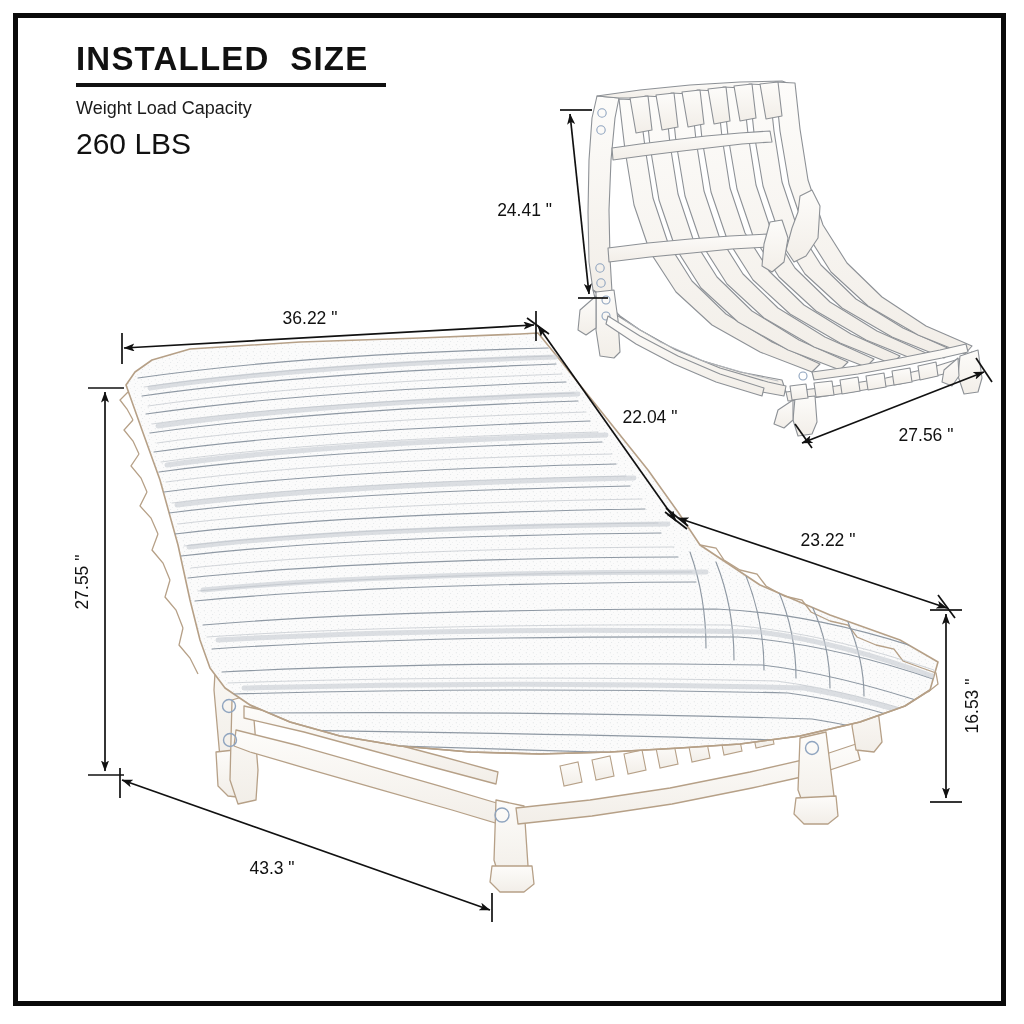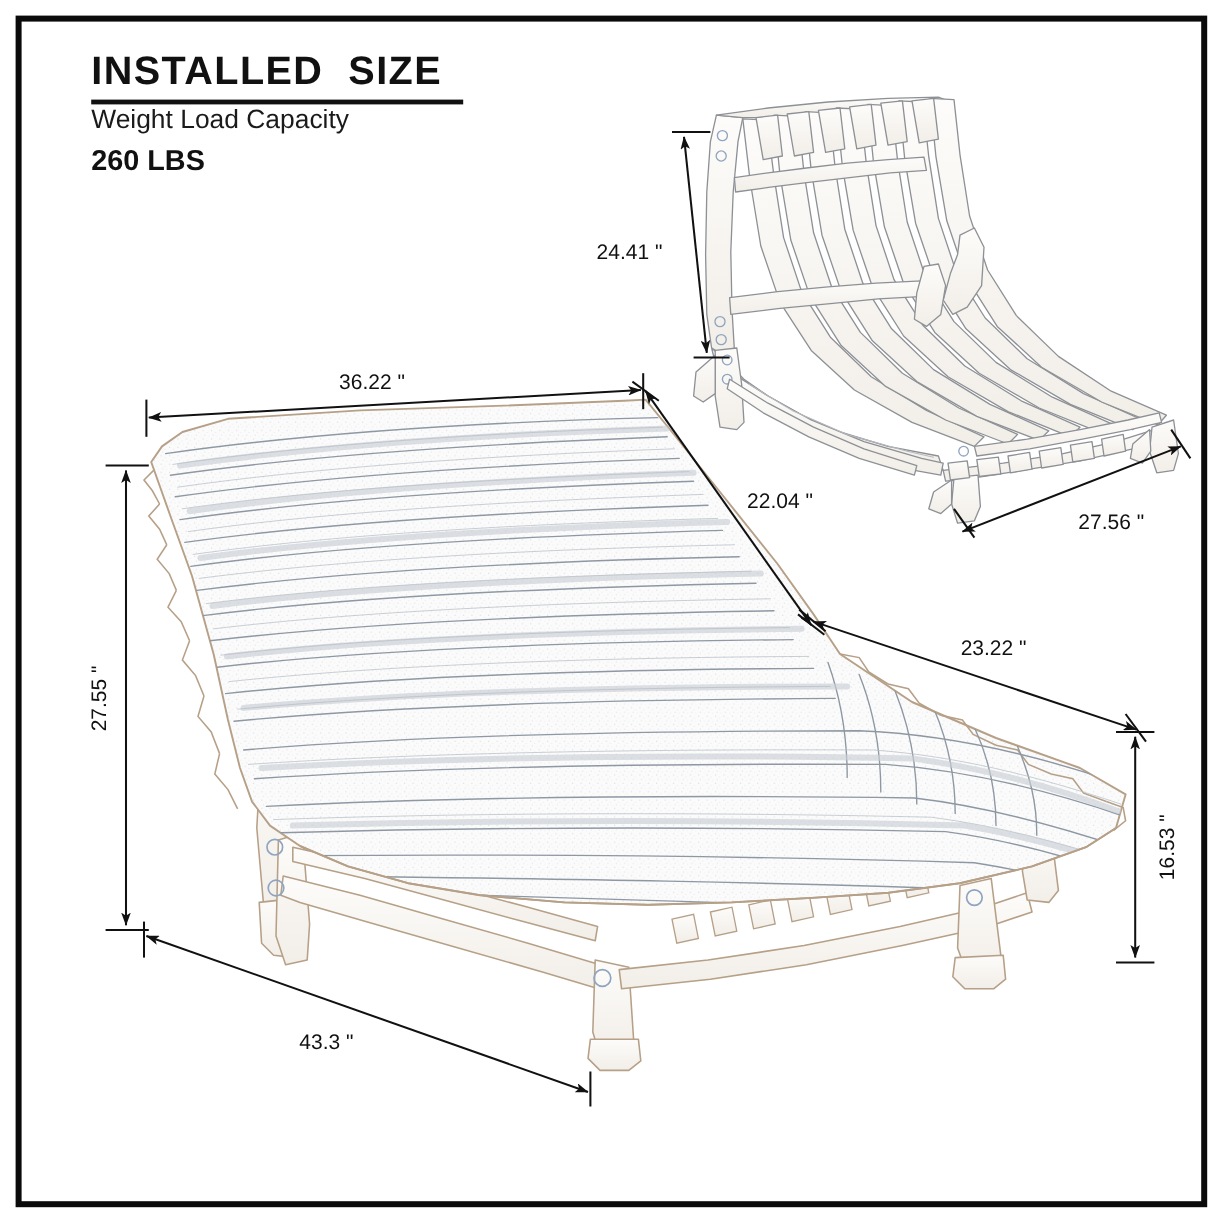--- a/index.html
+++ b/index.html
@@ -35,29 +35,29 @@
     line-height:1.05;
     margin:0;
     white-space:pre;
   }
   .title-rule{
     width:310px;height:4px;
     background:#111111;
     margin-top:6px;
   }
   .subtitle{
-    font-size:22px;
+    font-size:18px;
     font-weight:normal;
     color:#1a1a1a;
-    margin-top:0;
+    margin-top:11px;
     line-height:1.15;
   }
   .capacity{
-    font-size:24px;
-    font-weight:bold;
+    font-size:30px;
+    font-weight:normal;
     color:#111111;
     margin-top:9px;
     line-height:1.15;
   }
   #art{
     position:absolute;
     left:0;top:0;
     width:1024px;height:1024px;
   }
   .dimtext{

